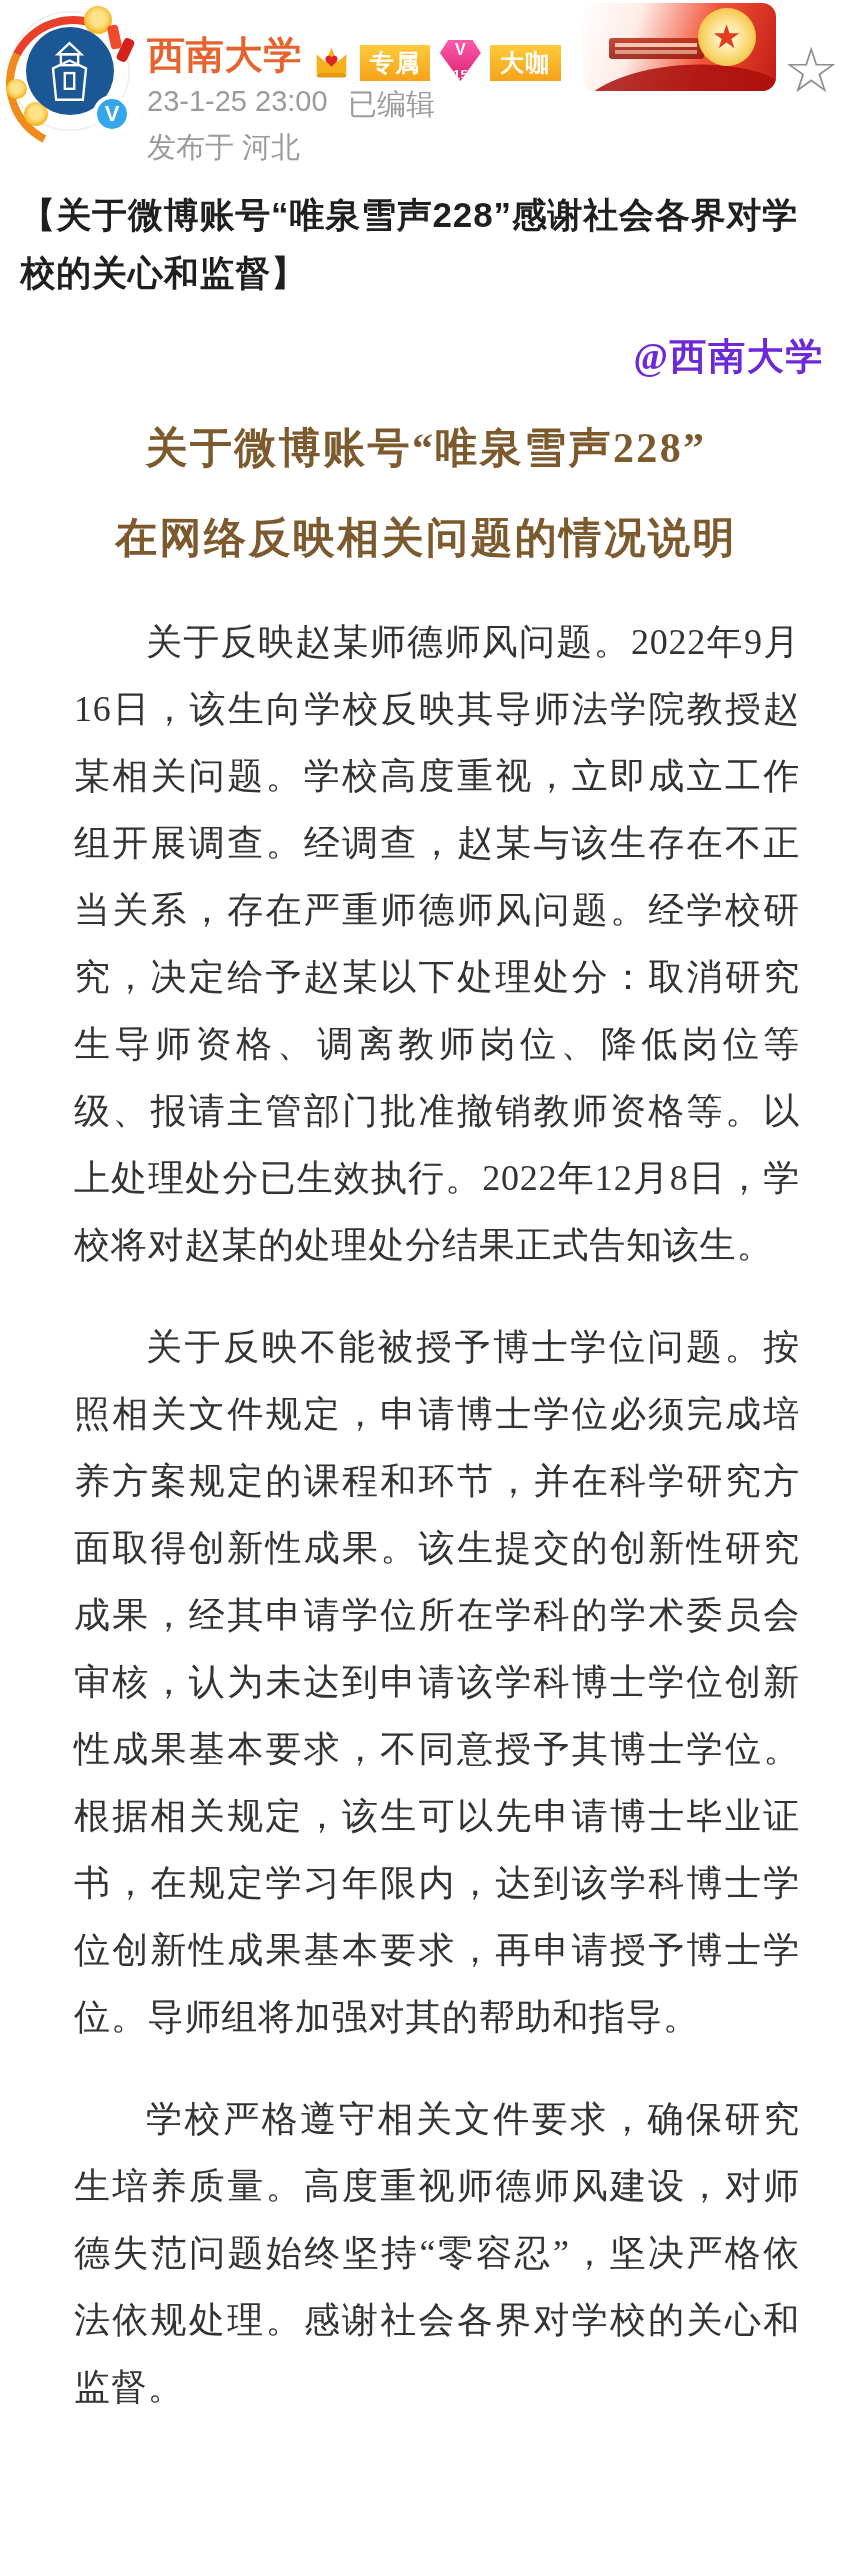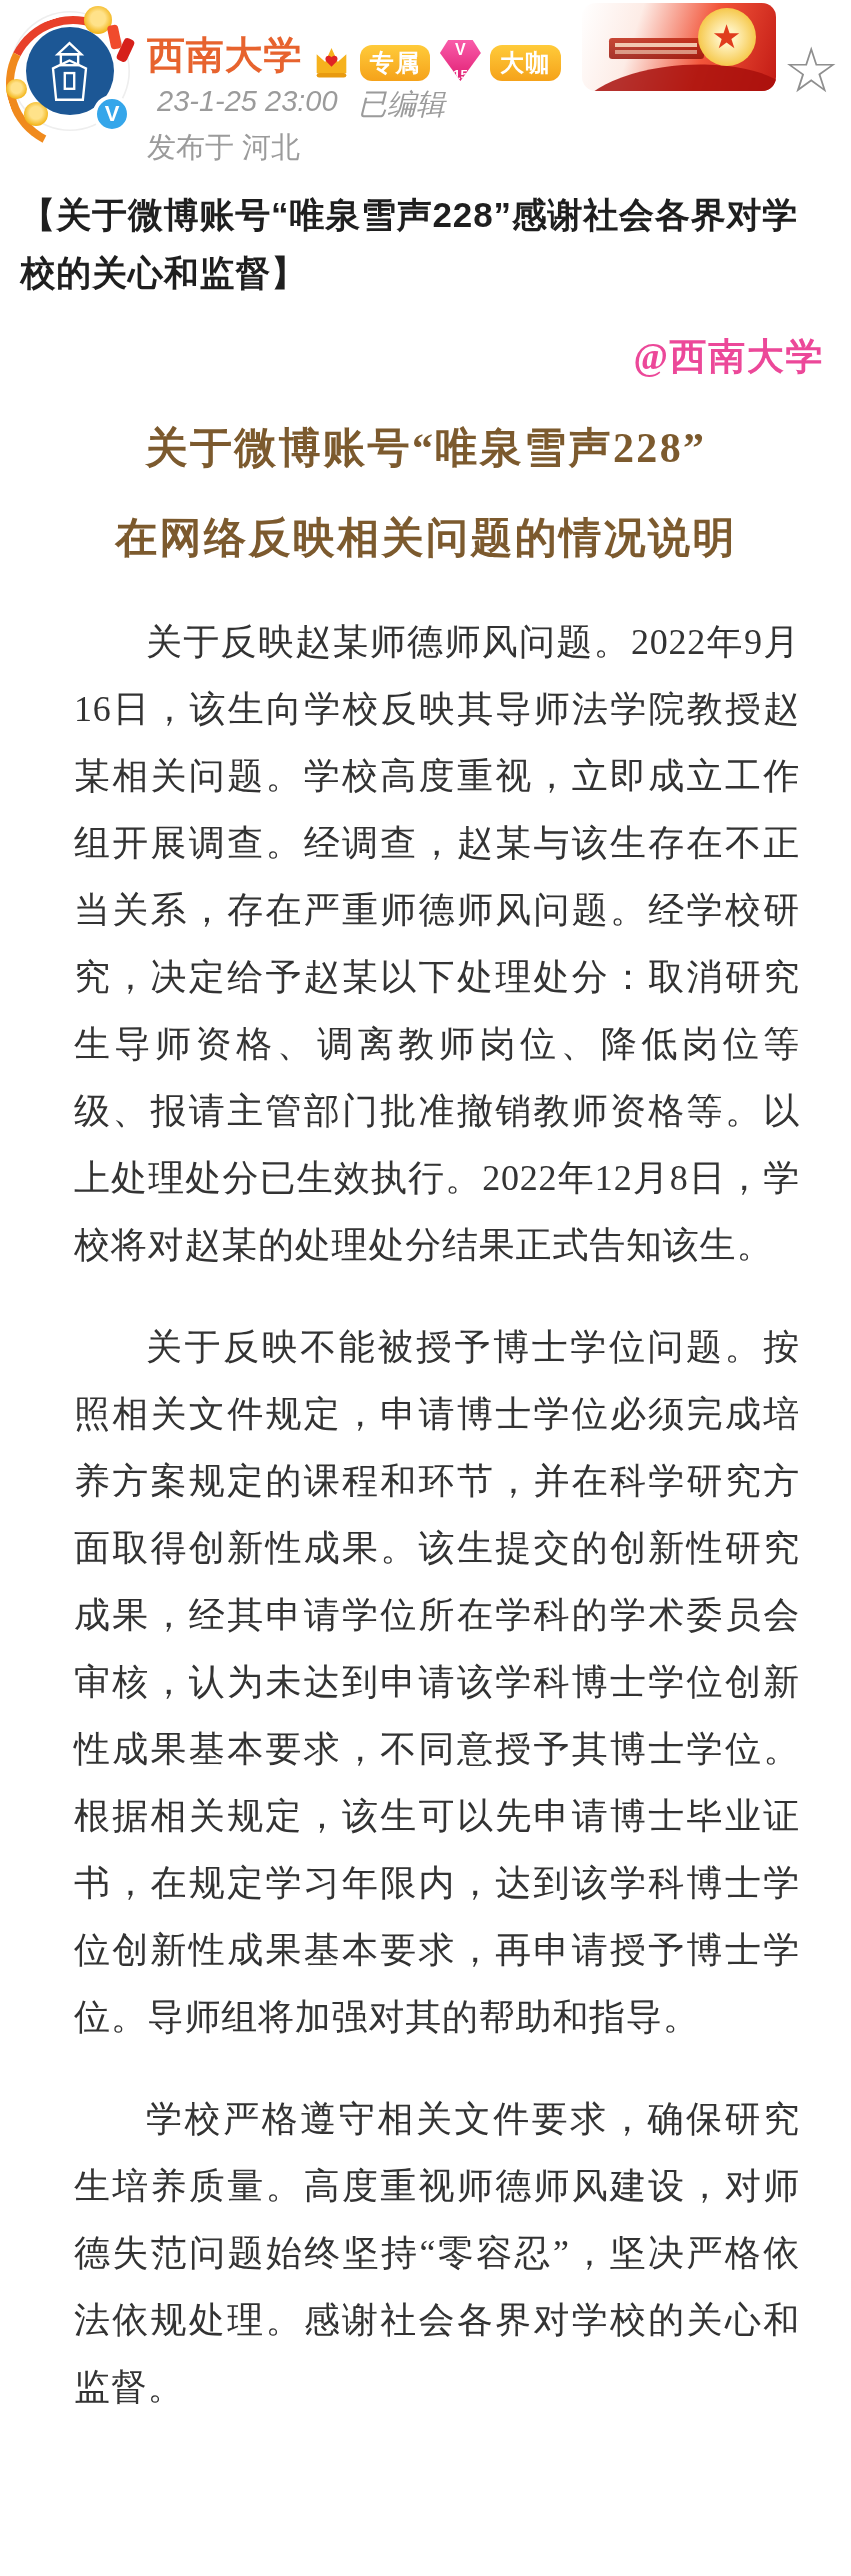--- a/index.html
+++ b/index.html
@@ -15,40 +15,40 @@
   .coin2{width:20.5px;height:20.5px;left:-3.2px;bottom:32px;}
   .coin3{width:24px;height:24px;left:14px;bottom:4.7px;}
   .cracker{position:absolute;width:11px;height:24px;border-radius:4px;background:#d6201a;}
   .cr1{right:-1.6px;top:27px;transform:rotate(25deg);}
   .cr2{right:9.5px;top:14px;transform:rotate(-12deg);background:#f04b2c;}
   .avatar-inner{position:absolute;left:16px;top:16px;width:88px;height:88px;border-radius:50%;background:#1c5795;display:flex;align-items:center;justify-content:center;}
   .v-badge{position:absolute;right:-1.6px;bottom:-1.6px;width:38px;height:38px;border-radius:50%;background:#35a6ea;border:4px solid #fff;color:#fff;font-weight:bold;font-size:22px;display:flex;align-items:center;justify-content:center;box-sizing:border-box;}
   .user-line{position:absolute;left:147px;top:30px;display:flex;align-items:flex-end;gap:9.5px;white-space:nowrap;}
   .username{color:#e7632e;font-size:38px;font-weight:600;letter-spacing:0.8px;}
   .crown{width:39px;height:38px;}
-  .badge{height:36px;border-radius:12px;background:linear-gradient(180deg,#ffcb3a,#f5a21a);color:#fff;font-size:24px;font-weight:bold;padding:0 9.5px;display:flex;align-items:center;letter-spacing:1.6px;}
+  .badge{height:36px;border-radius:0;background:linear-gradient(180deg,#ffcb3a,#f5a21a);color:#fff;font-size:24px;font-weight:bold;padding:0 9.5px;display:flex;align-items:center;letter-spacing:1.6px;}
   .gem{position:relative;width:41px;height:41px;background:linear-gradient(180deg,#f95caa,#e01e72);clip-path:polygon(20% 0,80% 0,100% 32%,50% 100%,0 32%);display:flex;align-items:flex-start;justify-content:center;color:#fff;font-weight:bold;}
   .gem .v{font-size:16px;line-height:16px;margin-top:2.4px;}
   .gem .lv{position:absolute;bottom:0;font-size:13.4px;line-height:13.4px;}
-  .time-line{position:absolute;left:157px;top:85px;color:#9b9b9b;font-size:29px;display:flex;gap:20.5px;white-space:nowrap;font-style:italic;}
+  .time-line{position:absolute;left:147px;top:85px;color:#9b9b9b;font-size:29px;display:flex;gap:20.5px;white-space:nowrap;}
   .loc-line{position:absolute;left:147px;top:128px;color:#9b9b9b;font-size:29px;white-space:nowrap;}
 
   .banner{position:absolute;right:76px;top:3.2px;width:194px;height:88px;border-radius:14px;overflow:hidden;background:linear-gradient(108deg,#ffffff 0%,#fdece6 28%,#f2553a 62%,#c21a14 100%);}
   .banner .wave{position:absolute;left:-8px;bottom:-20.5px;width:221px;height:47px;background:#a80f0c;border-radius:50% 50% 0 0 / 100% 100% 0 0;transform:rotate(-4deg);opacity:.85;}
   .banner .emblem{position:absolute;right:20.5px;top:4.7px;width:58px;height:58px;border-radius:50%;background:radial-gradient(circle,#fff2c0 20%,#f6c94e 70%,#efb32c 100%);display:flex;align-items:center;justify-content:center;color:#e03c1d;font-size:33px;}
   .banner .bld{position:absolute;left:27px;top:35px;width:95px;height:20.5px;background:linear-gradient(180deg,rgba(190,40,20,.85),rgba(150,20,10,.85));border-radius:3.2px;}
   .banner .bld:before{content:"";position:absolute;left:6.3px;top:4.7px;width:82px;height:4px;background:rgba(255,235,210,.8);box-shadow:0 7px 0 rgba(255,235,210,.55);}
   .star-btn{position:absolute;right:12.6px;top:39px;font-size:63px;line-height:63px;color:#8f8f8f;font-weight:100;}
 
   
   .post-text{padding:16px 20.5px 0 20.5px;font-size:35px;font-weight:bold;color:#1f1f1f;line-height:58px;letter-spacing:0.8px;}
 
   
   .doc{font-family:"Liberation Serif","DejaVu Serif",serif;}
-  .watermark{text-align:right;padding-right:28px;color:#ec4899;font-size:37px;font-weight:bold;margin-top:30px;letter-spacing:1.6px;}
+  .watermark{text-align:right;padding-right:28px;color:#6d28d9;font-size:37px;font-weight:bold;margin-top:30px;letter-spacing:1.6px;}
   .doc-title{text-align:center;color:#7c5a2e;font-weight:bold;font-size:42px;margin-top:38px;letter-spacing:2.4px;}
   .doc-title.second{margin-top:34px;}
   .doc-body{padding:8px 52px 0 74px;}
   .doc-body p{font-size:36px;line-height:67px;color:#333333;margin:35px 0 0 0;text-indent:2em;text-align:justify;letter-spacing:0.8px;}
 </style>
 </head>
 <body>
 
 <div class="header">
 

